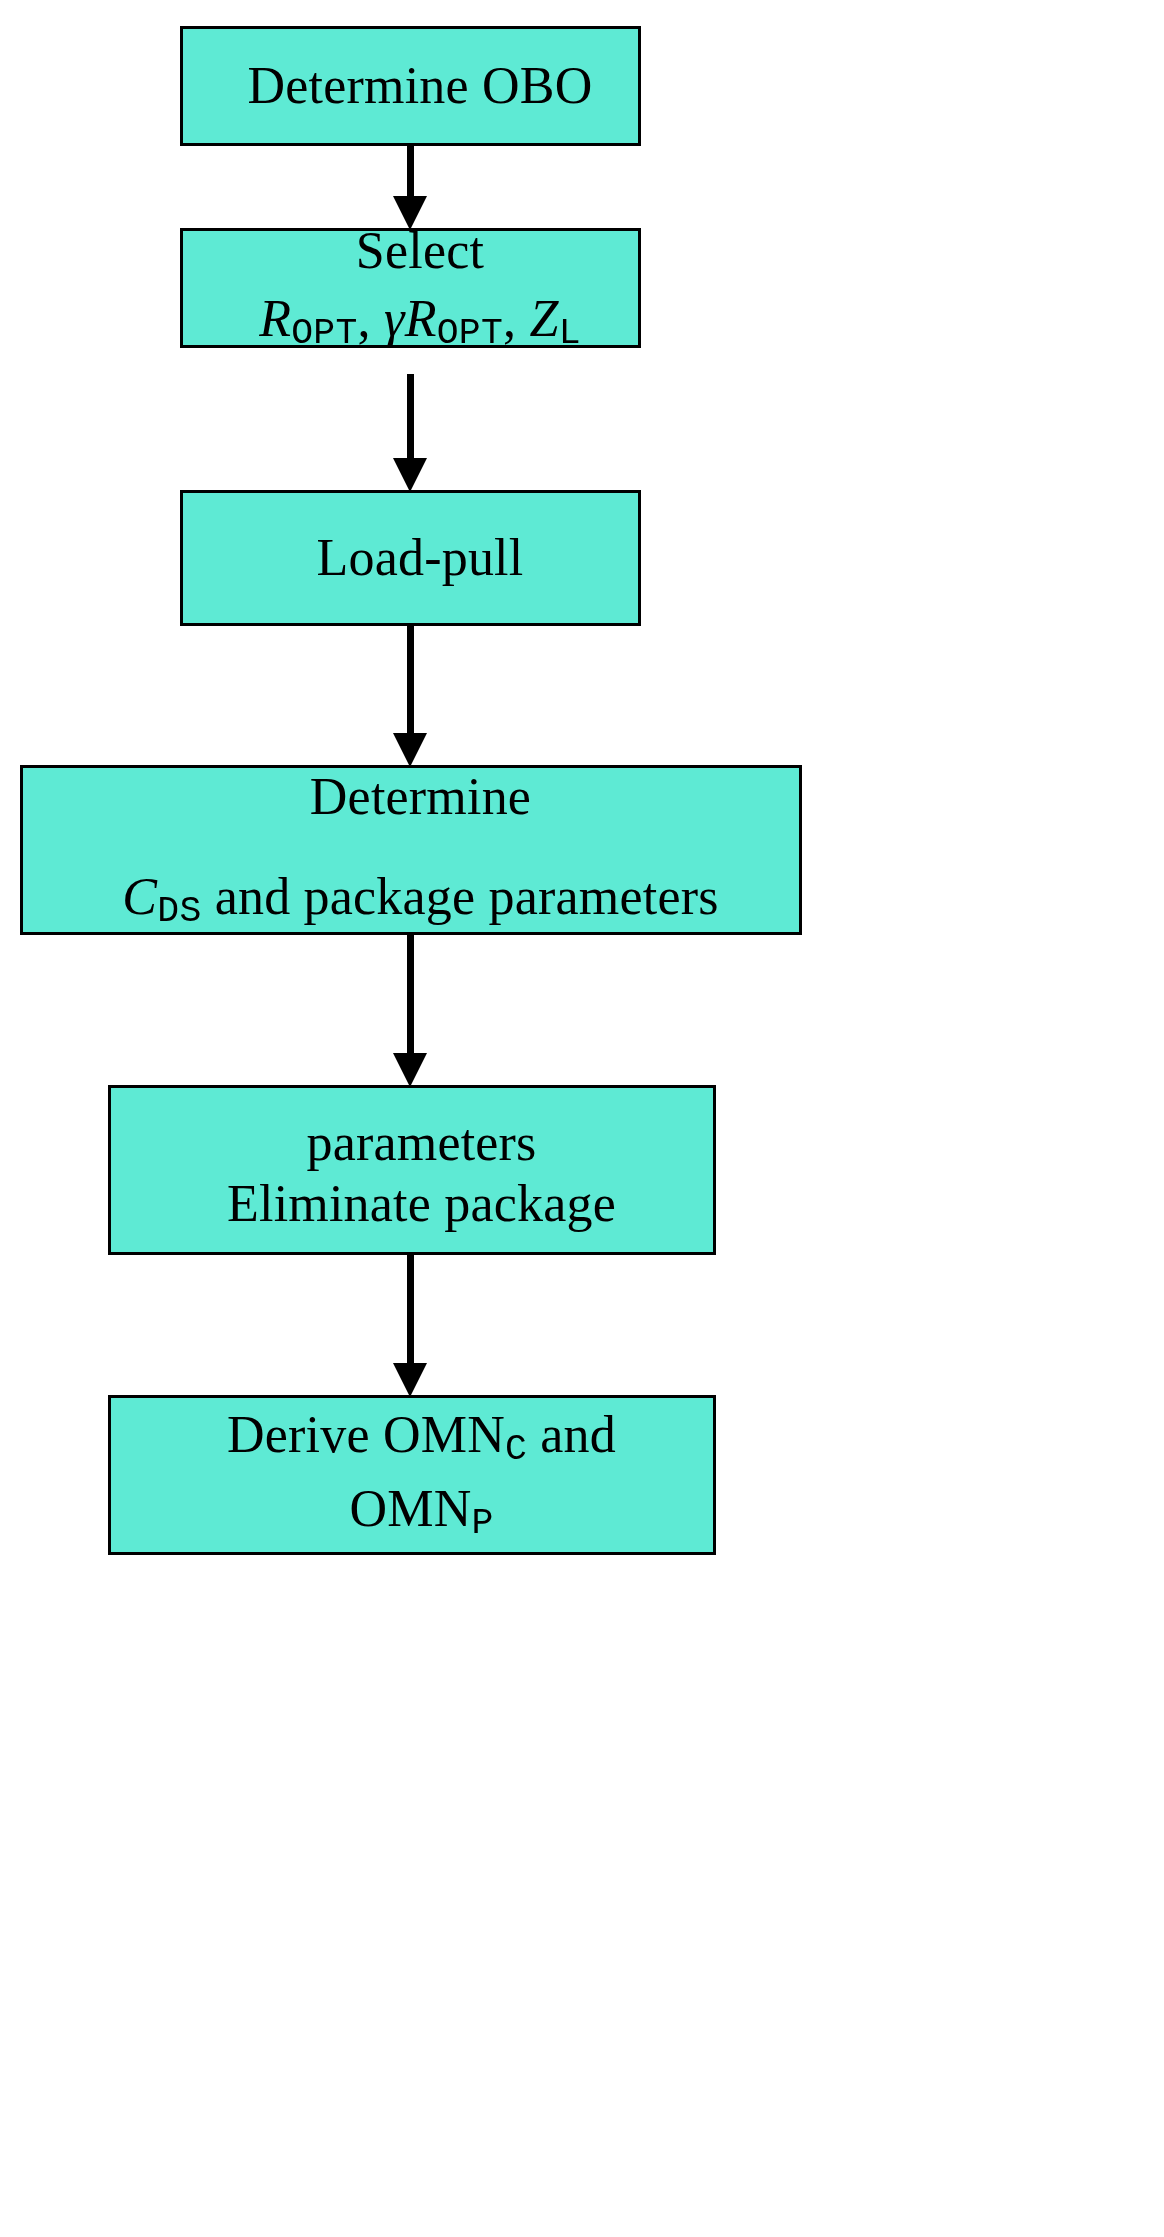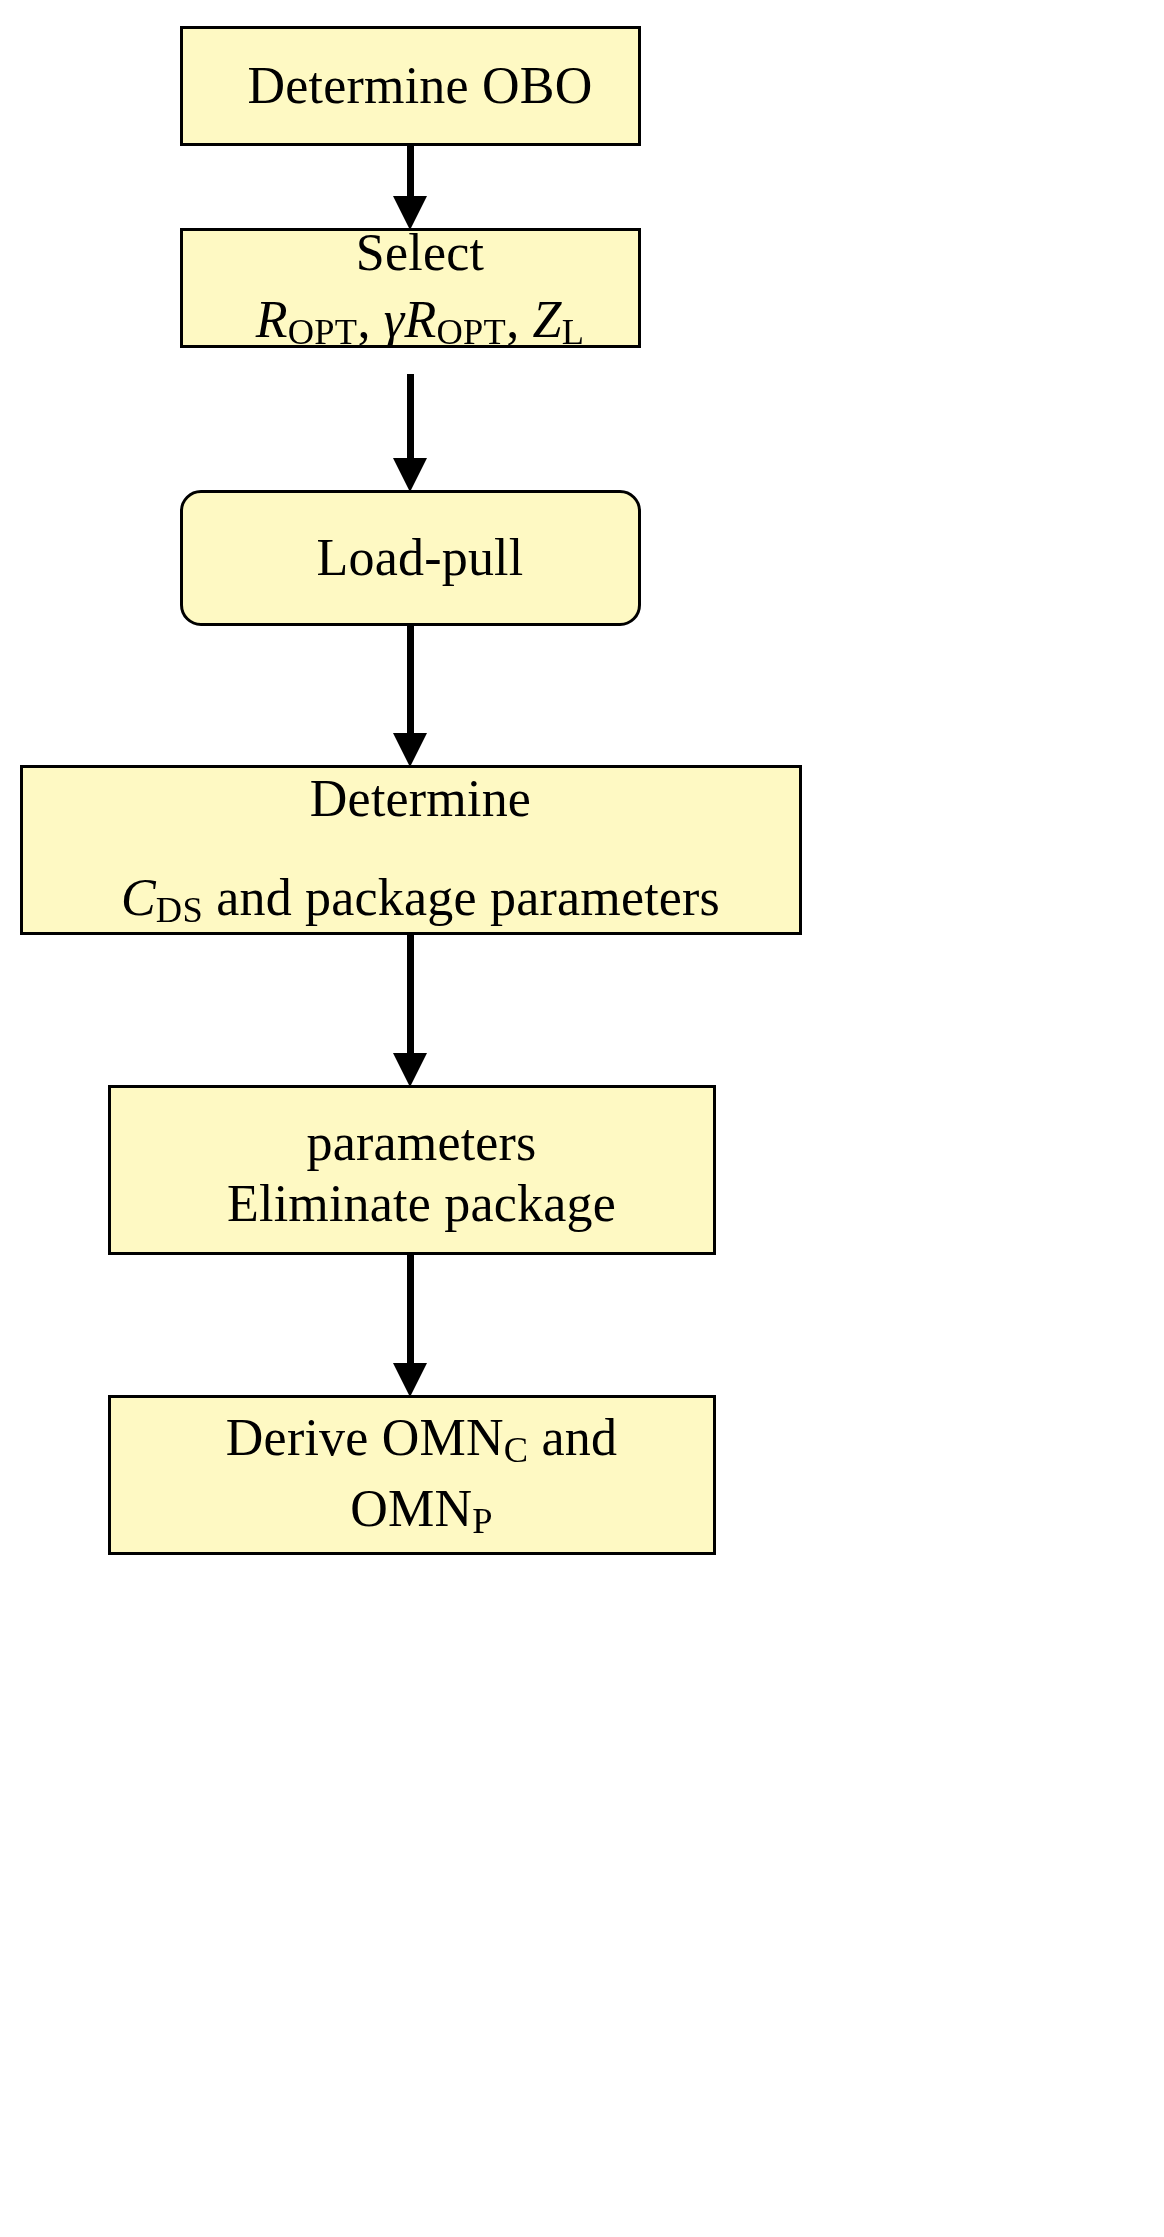--- a/index.html
+++ b/index.html
@@ -16,21 +16,21 @@
     position: relative;
     width: 1164px;
     height: 2237px;
     background: #ffffff;
     overflow: hidden;
   }
   .node {
     position: absolute;
     box-sizing: border-box;
     border: 3px solid #000000;
-    background: #fef9c3;
+    background: #5eead4;
     display: flex;
     flex-direction: column;
     align-items: center;
     justify-content: center;
     text-align: center;
     line-height: 1.18;
     padding-left: 19px;
   }
   .node .line {
     display: block;
@@ -43,20 +43,21 @@
   }
   
   .mvar {
     font-style: italic;
   }
   .msub {
     font-size: 0.70em;
     vertical-align: -0.20em;
     font-style: normal;
     letter-spacing: 0.3px;
+    font-family: Liberation Mono, monospace;
   }
   .mgreek {
     font-style: italic;
   }
   
   .arrow {
     position: absolute;
   }
   .arrow .shaft {
     position: absolute;
@@ -92,21 +93,21 @@
   <div class="node" id="node-select-parameters" style="left: 180px; top: 228px; width: 461px; height: 120px;">
     <span class="line">Select</span>
     <span class="line l2"><span class="mvar">R</span><span class="msub">OPT</span><span>, </span><span class="mgreek">γ</span><span class="mvar">R</span><span class="msub">OPT</span><span>, </span><span class="mvar">Z</span><span class="msub">L</span></span>
   </div>
 
   <div class="arrow" id="arrow-2" style="left: 407px; top: 374px; width: 7px; height: 116px;">
     <div class="shaft" style="height: 86px;"></div>
     <div class="head" style="top: 84px;"></div>
   </div>
 
-  <div class="node" id="node-load-pull-simulation" style="left: 180px; top: 490px; width: 461px; height: 136px; border-radius: 21px;">
+  <div class="node" id="node-load-pull-simulation" style="left: 180px; top: 490px; width: 461px; height: 136px;">
     <span class="line">Load-pull</span>
   </div>
 
   <div class="arrow" id="arrow-3" style="left: 407px; top: 626px; width: 7px; height: 139px;">
     <div class="shaft" style="height: 109px;"></div>
     <div class="head" style="top: 107px;"></div>
   </div>
 
   <div class="node" id="node-determine-cds-package" style="left: 20px; top: 765px; width: 782px; height: 170px; gap: 32px;">
     <span class="line">Determine</span>

